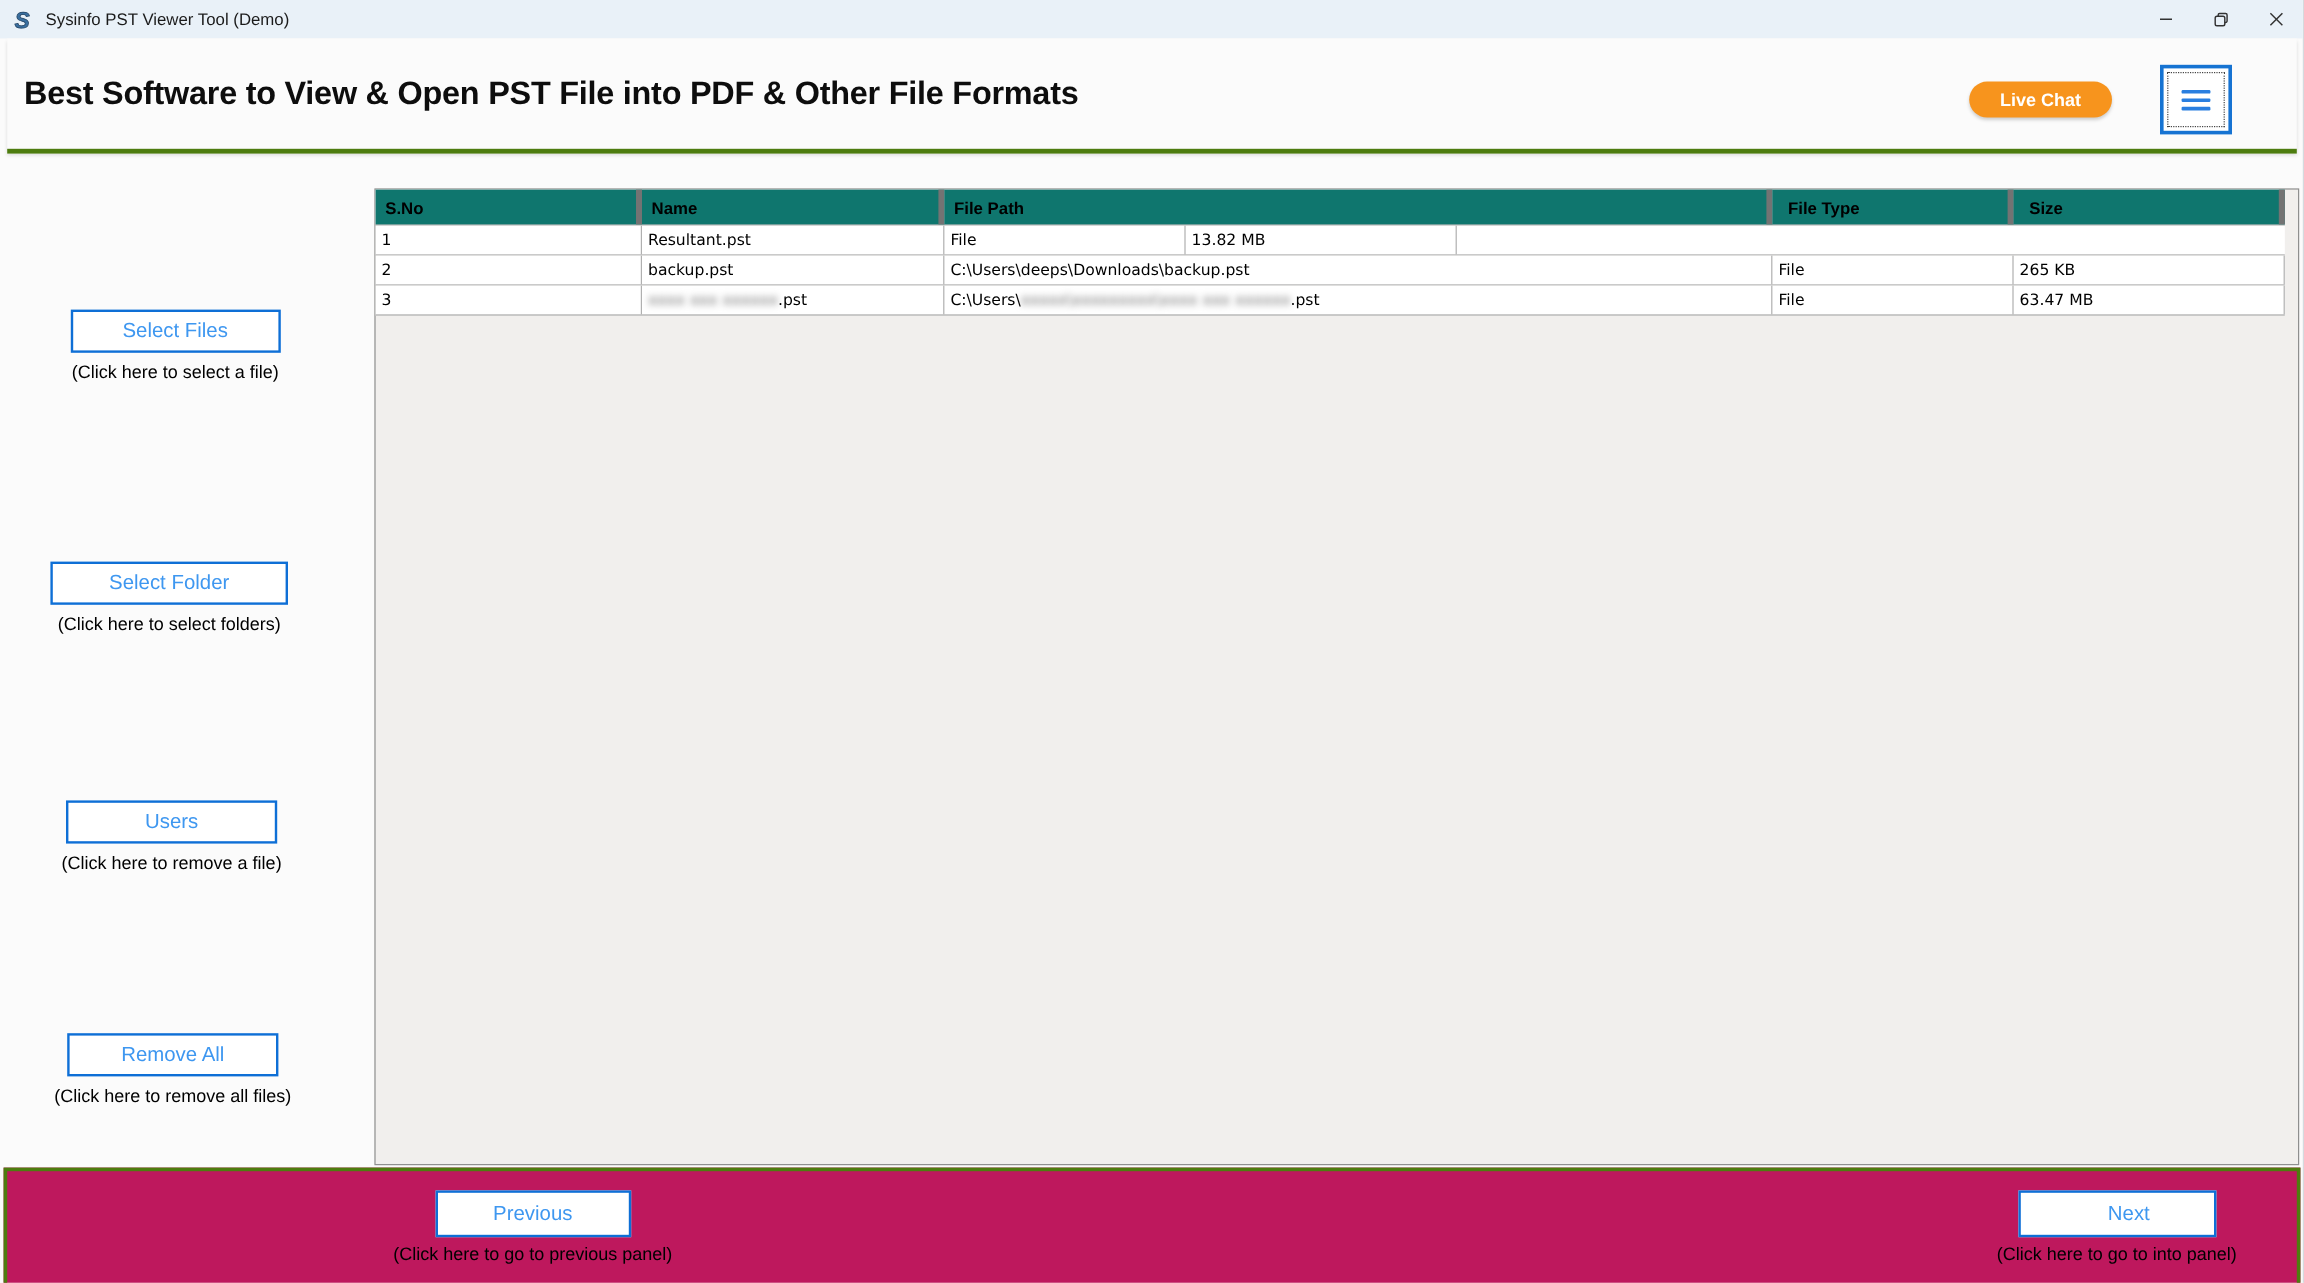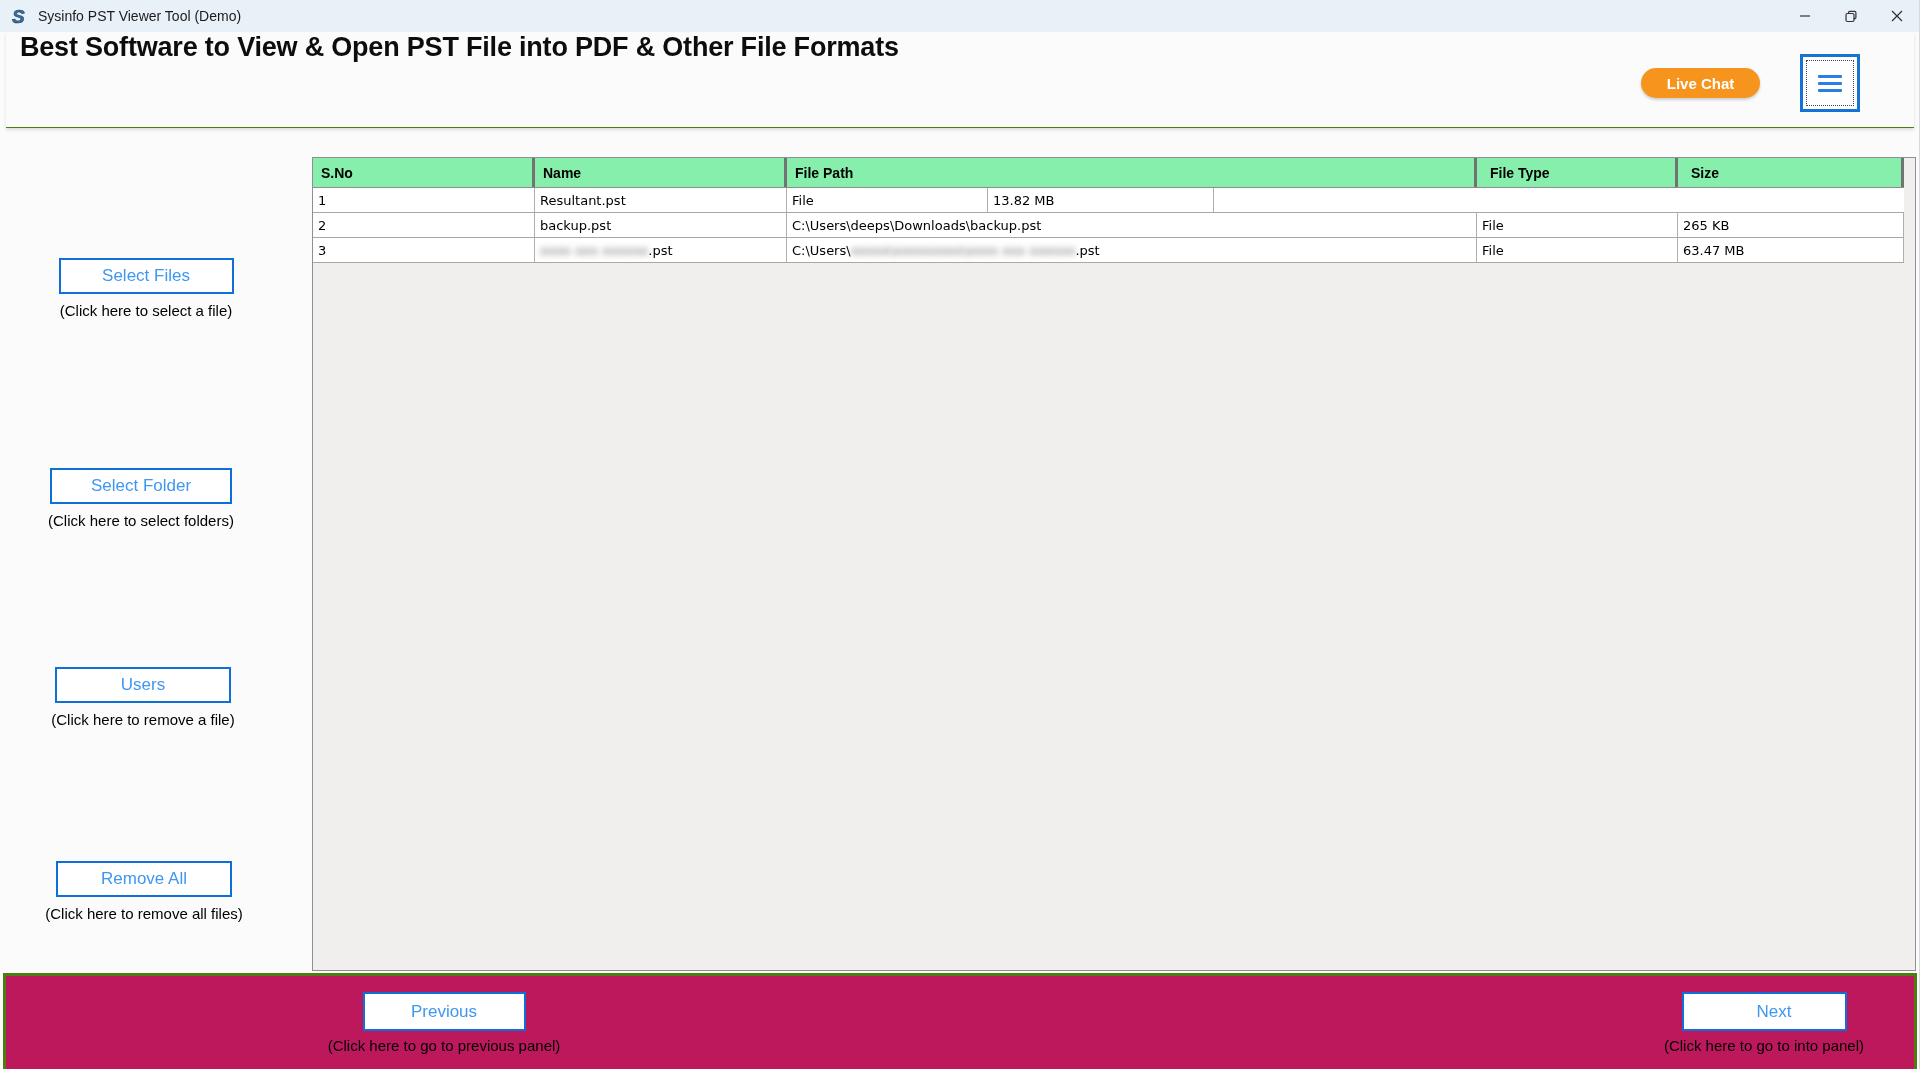--- a/index.html
+++ b/index.html
@@ -25,23 +25,23 @@
     width:46px; height:100%;
     display:flex; align-items:center; justify-content:center;
     background:transparent; border:none; cursor:pointer;
   }
   .win-btn svg { display:block; }
 
   
   .header-card {
     position:absolute; left:6px; top:32px; width:1908px; height:96px;
     background:#fbfbfb;
-    border-bottom:1px solid #4d7c0f;
+    border-bottom:4px solid #4d7c0f;
     box-shadow:0 2px 3px rgba(0,0,0,0.12);
-    display:flex; align-items:flex-start;
+    display:flex; align-items:center;
   }
   .headline {
     margin-left:14px;
     font-size:27px; font-weight:bold; letter-spacing:-0.2px; color:#0d0d0d;
   }
   .live-chat-btn {
     position:absolute; left:1635px; top:36px; width:119px; height:30px;
     background:#f7941d; color:#ffffff;
     font-family:"Liberation Sans", sans-serif;
     font-size:15px; font-weight:bold;
@@ -77,22 +77,22 @@
   .table-wrap {
     position:absolute; left:312px; top:157px; width:1604px; height:814px;
     background:#f1efed;
     border:1px solid #8f8f8f;
   }
   .tbl { width:1591px; }
   .tbl-header { display:flex; height:30px; background:#fff; border-bottom:1px solid #8f8f8f; }
   .tbl-header .hcell {
     font-size:14px; font-weight:bold; color:#000;
     display:flex; align-items:center;
-    border-right:3px solid #737373;
-    background:#86efac;
+    border-right:5px solid #737373;
+    background:#0f766e;
     padding-left:8px;
   }
   .tbl-row { display:flex; height:25px; background:#fff; border-bottom:1px solid #a8a8a8; }
   .tbl-row .cell {
     font-family:"DejaVu Sans", sans-serif;
     font-size:13px; color:#000;
     display:flex; align-items:center;
     border-right:1px solid #b0b0b0;
     padding-left:5px;
     overflow:hidden; white-space:nowrap;
@@ -154,21 +154,21 @@
     <span class="bar"></span>
   </button>
 </div>
 
 <div class="side-group" style="left:21px; top:258px;">
   <button class="side-btn" style="width:175px; height:36px;" id="btn-select-files">Select Files</button>
   <div class="caption">(Click here to select a file)</div>
 </div>
 
 <div class="side-group" style="left:16px; top:468px;">
-  <button class="side-btn" style="width:182px; height:36px;">Select Folder</button>
+  <button class="side-btn" style="width:198px; height:36px;">Select Folder</button>
   <div class="caption">(Click here to select folders)</div>
 </div>
 
 <div class="side-group" style="left:18px; top:667px;">
   <button class="side-btn" style="width:176px; height:36px;">Users</button>
   <div class="caption">(Click here to remove a file)</div>
 </div>
 
 <div class="side-group" style="left:19px; top:861px;">
   <button class="side-btn" style="width:176px; height:36px;">Remove All</button>

